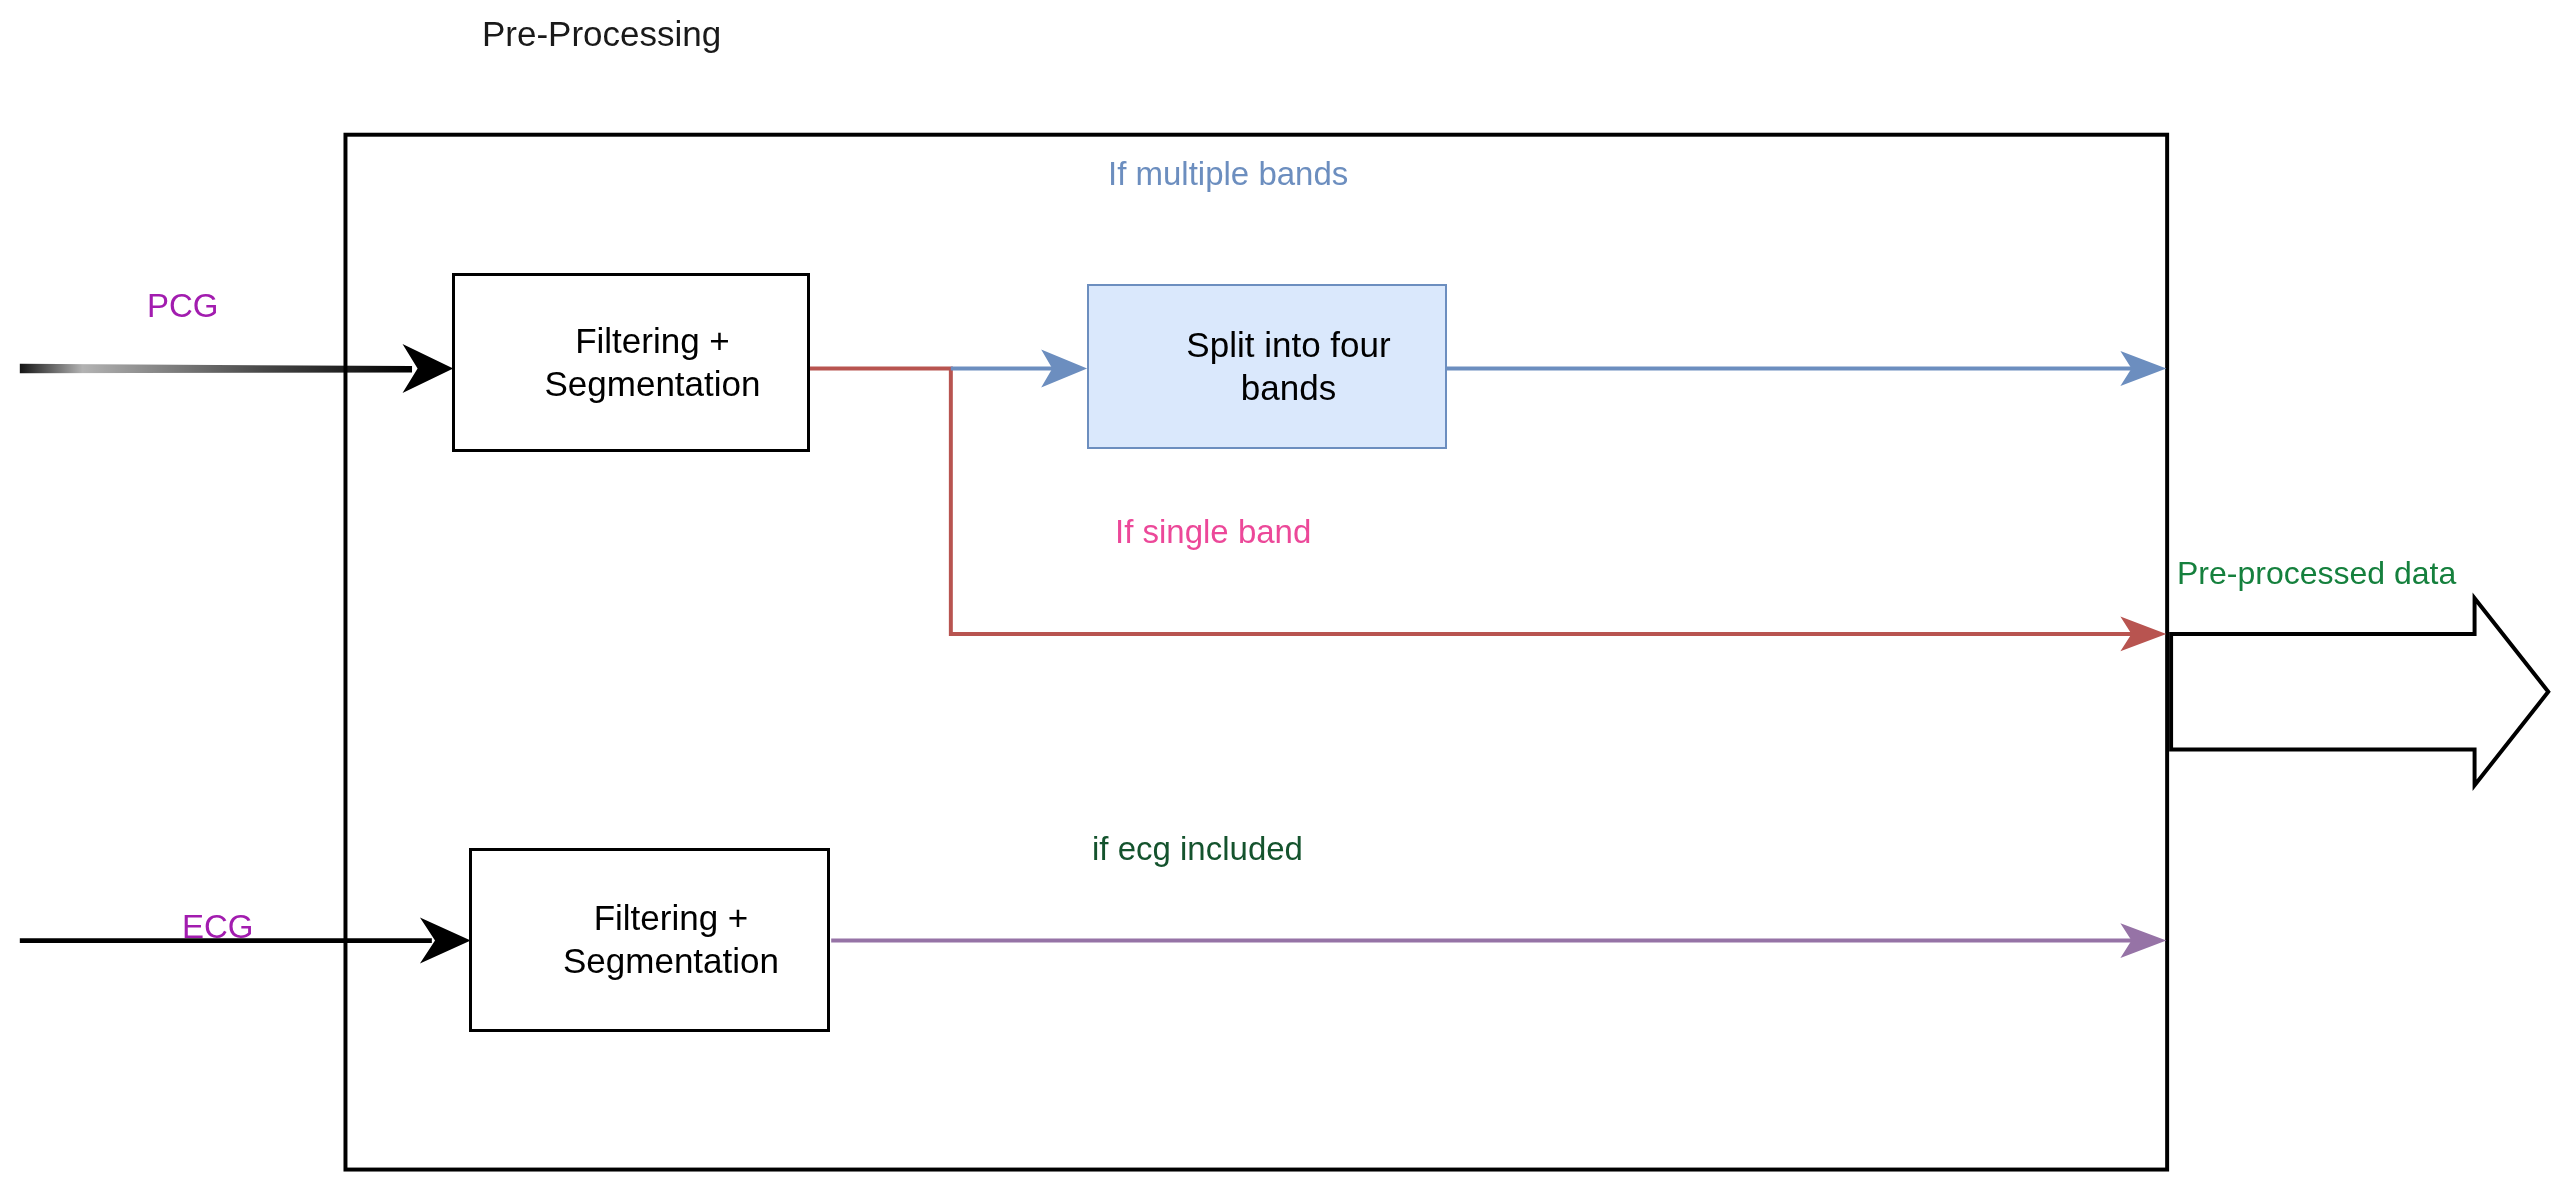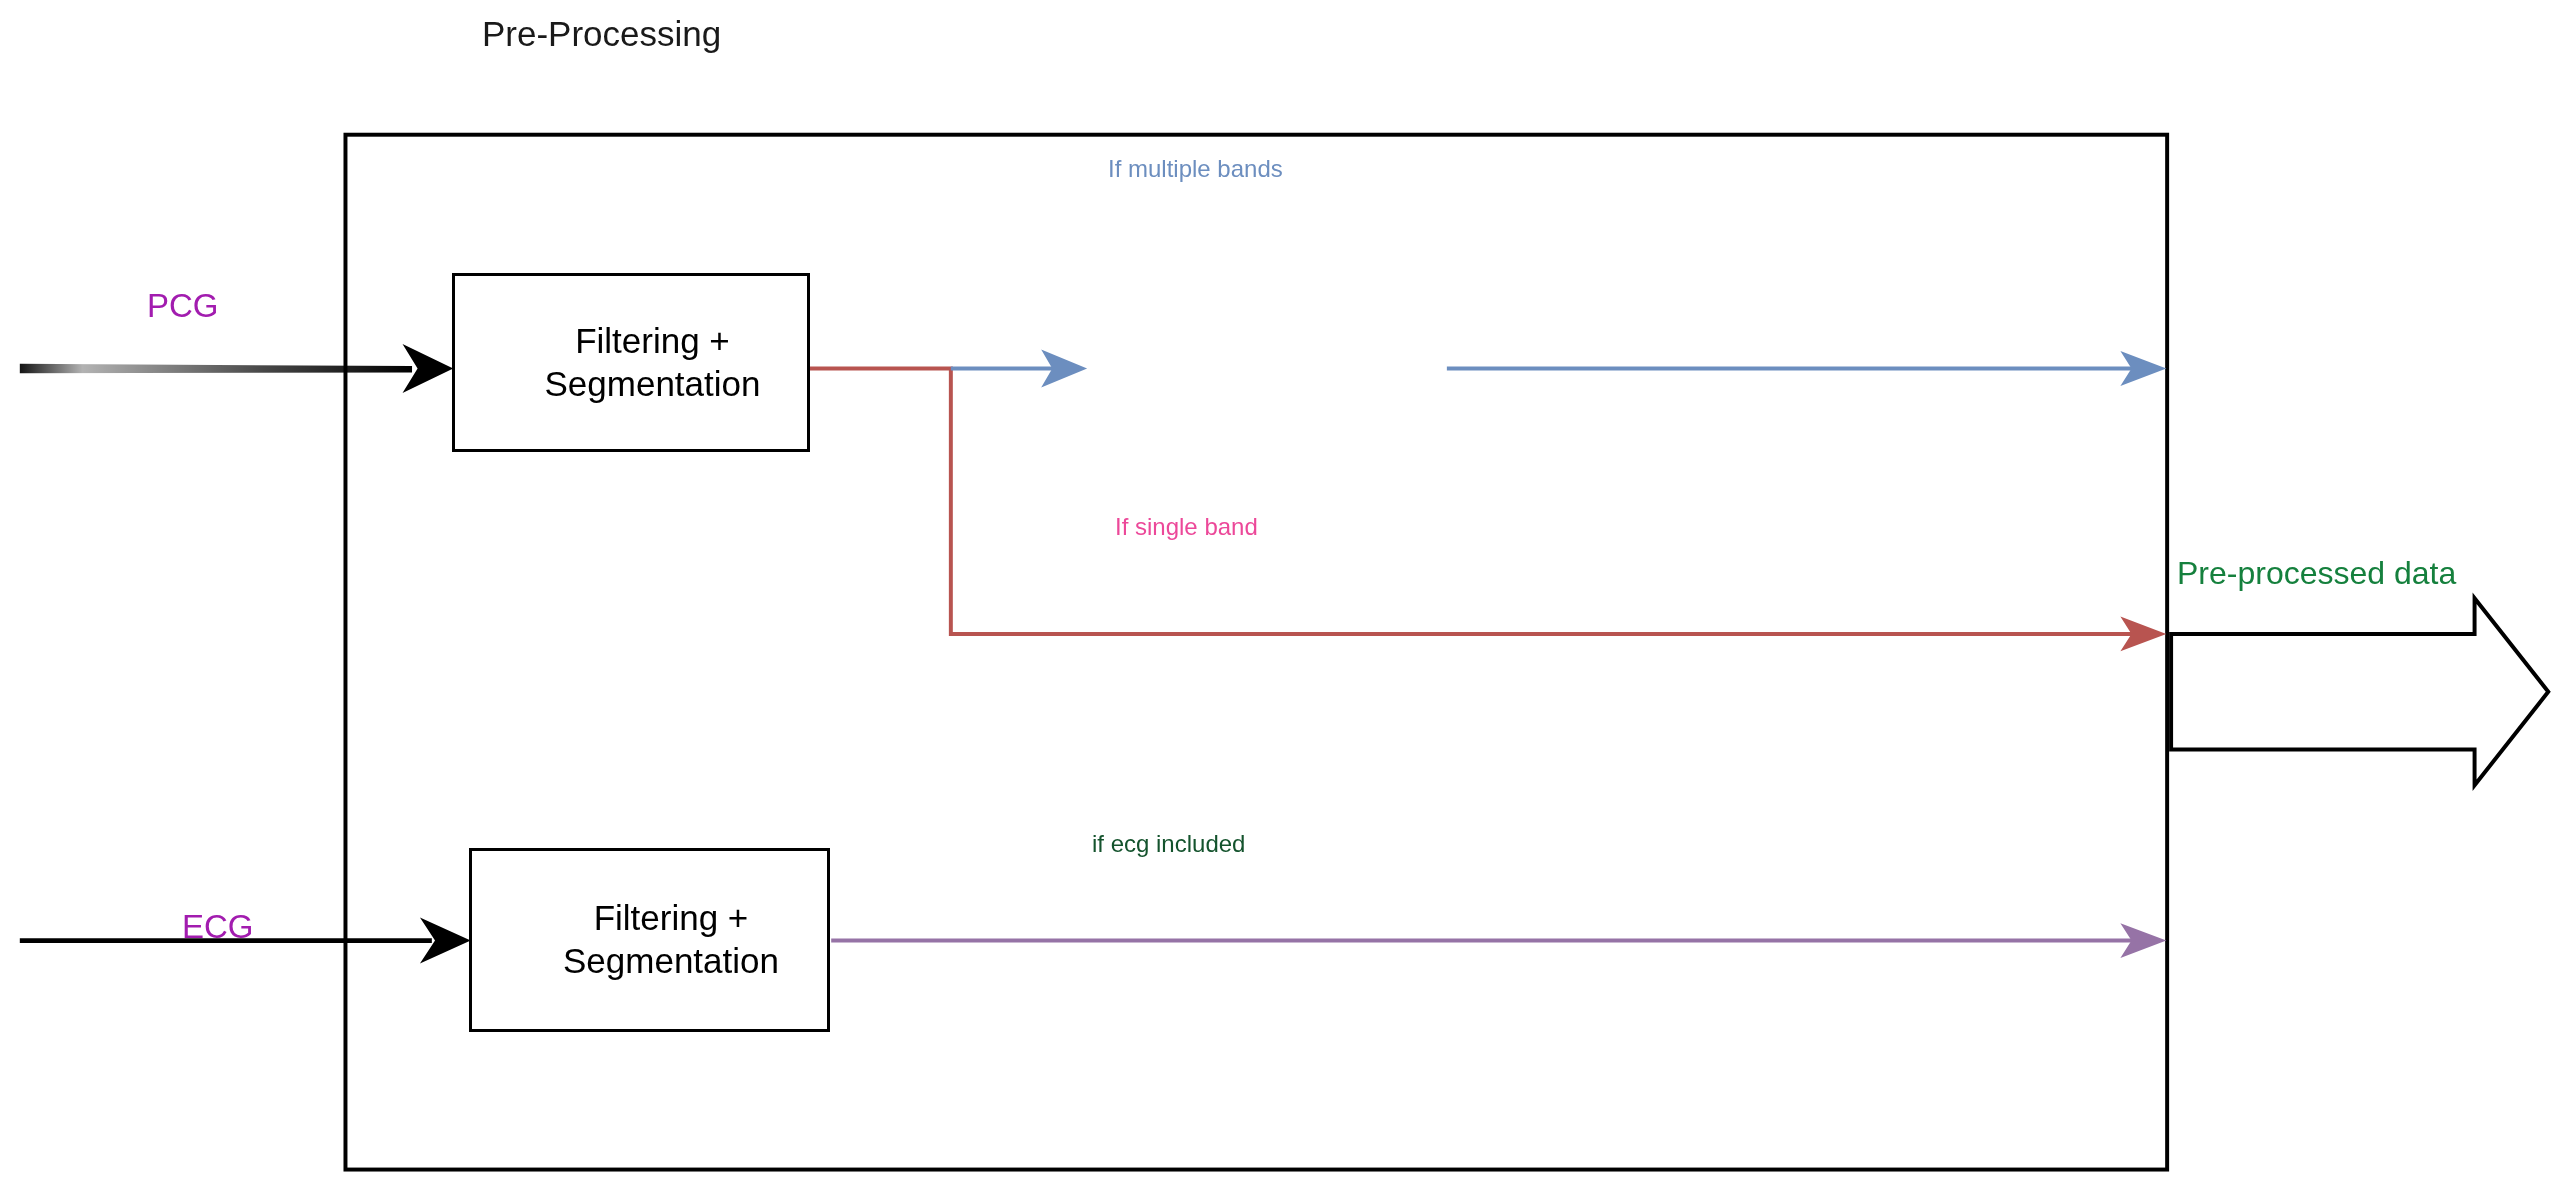--- a/index.html
+++ b/index.html
@@ -16,21 +16,21 @@
   
   .diagram-title{
     left:482px;top:14.3px;font-size:35px;color:#1a1a1a;
   }
   
   .src-label{font-size:33px;color:#a21caf;}
   .src-pcg{left:147px;top:287px;}
   .src-ecg{left:182px;top:862px;margin-top:46px;}
 
   
-  .edge-label{font-size:24px;}
+  .edge-label{font-size:33px;}
   .edge-multiple{left:1108px;top:155px;color:#6c8ebf;}
   .edge-single{left:1115px;top:513px;color:#ec4899;}
   .edge-ecg{left:1092px;top:830px;color:#14532d;}
 
   
   .out-label{left:2177px;top:555px;font-size:32px;color:#15803d;}
 
   
   .proc-box{
     position:absolute;box-sizing:border-box;
@@ -110,20 +110,26 @@
 
   <div class="lbl src-label src-ecg">ECG</div>
 
   <div class="proc-box box-white box-filt-pcg">
     <span class="box-text">
       <span>Filtering +</span><br>
       <span>Segmentation</span>
     </span>
   </div>
 
+  <div class="proc-box box-blue box-split">
+    <span class="box-text">
+      <span>Split into four</span><br>
+      <span>bands</span>
+    </span>
+  </div>
 
   <div class="proc-box box-white box-filt-ecg">
     <span class="box-text">
       <span>Filtering +</span><br>
       <span>Segmentation</span>
     </span>
   </div>
 
   <div class="lbl edge-label edge-multiple">If multiple bands</div>
 

